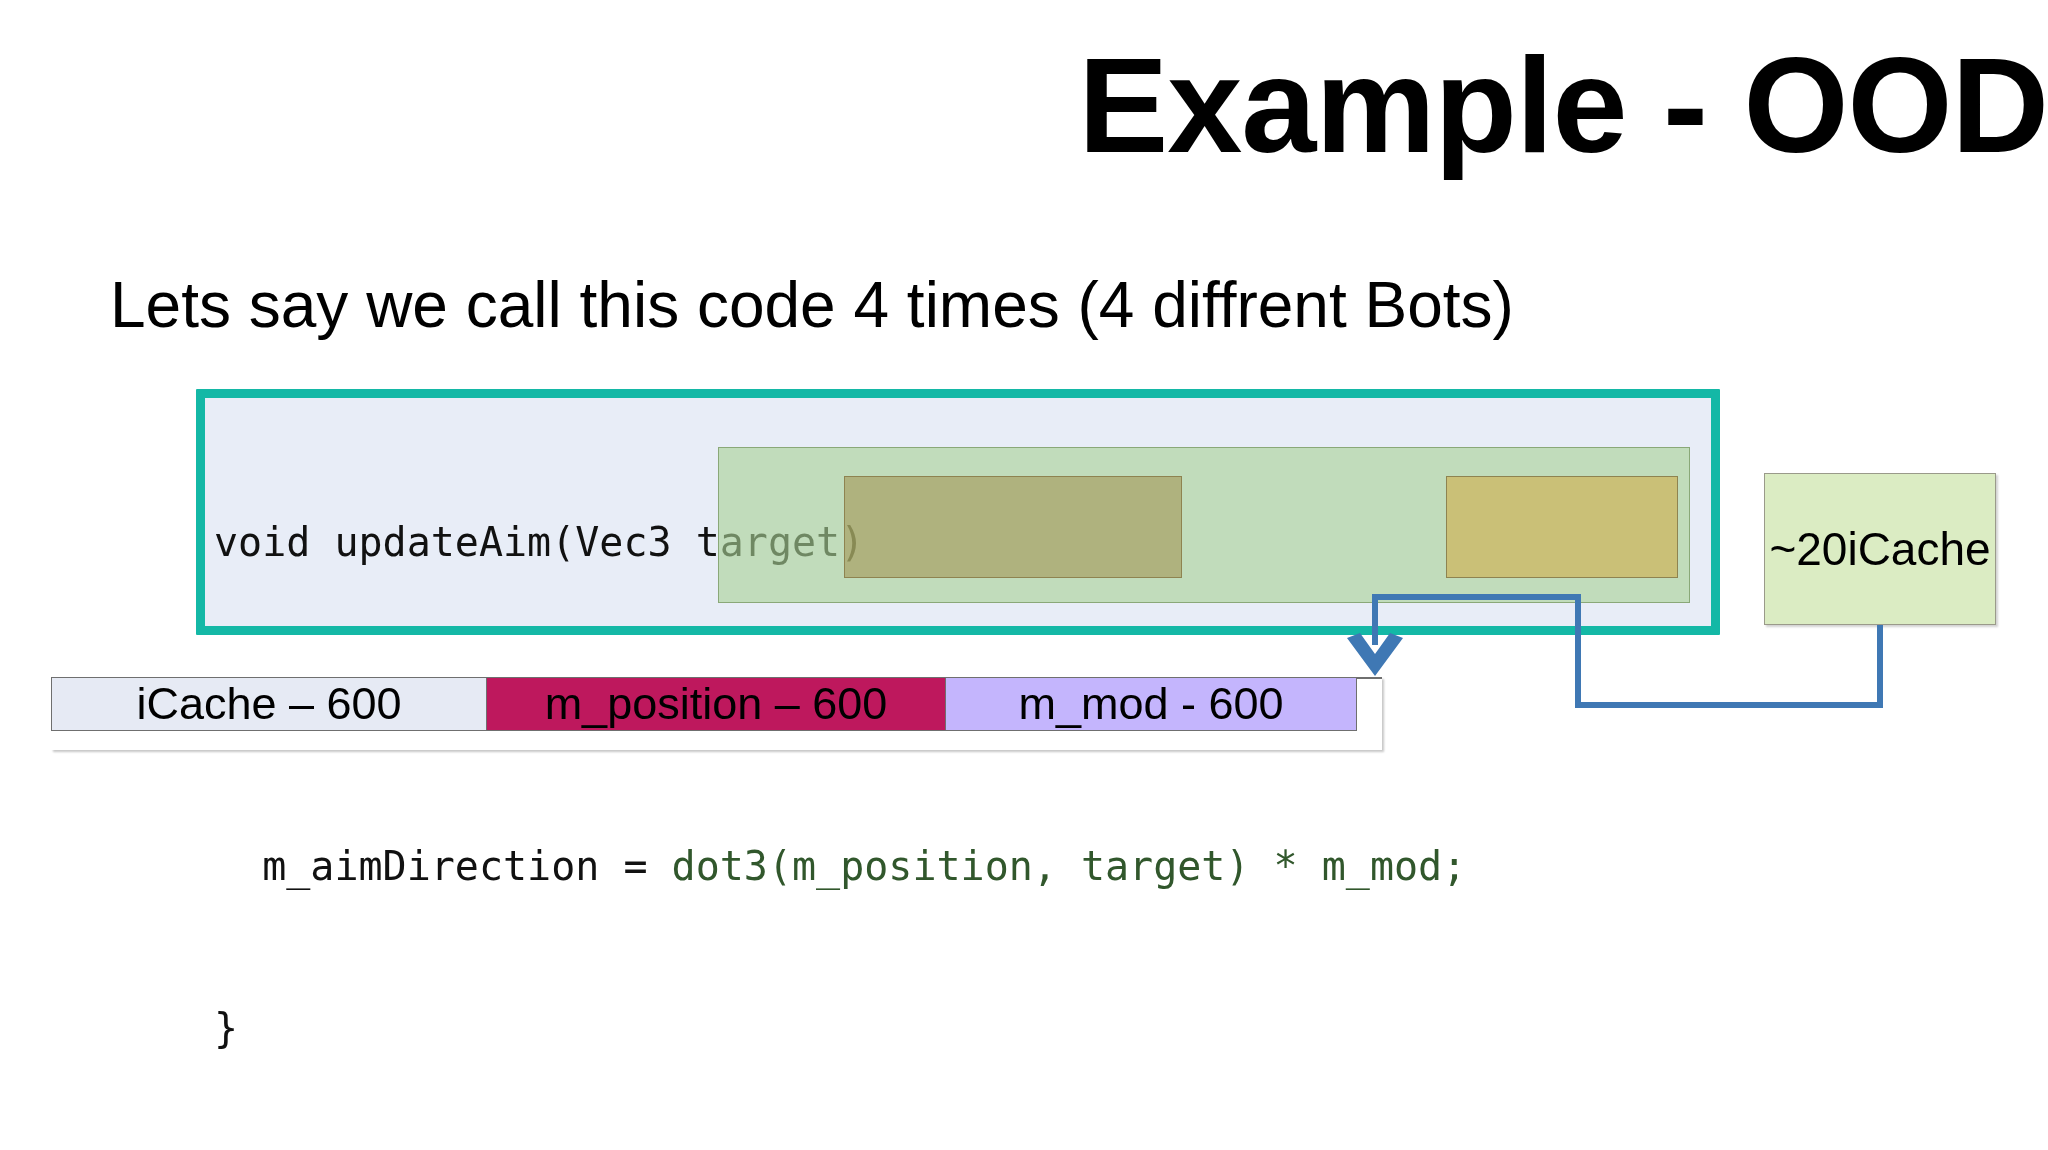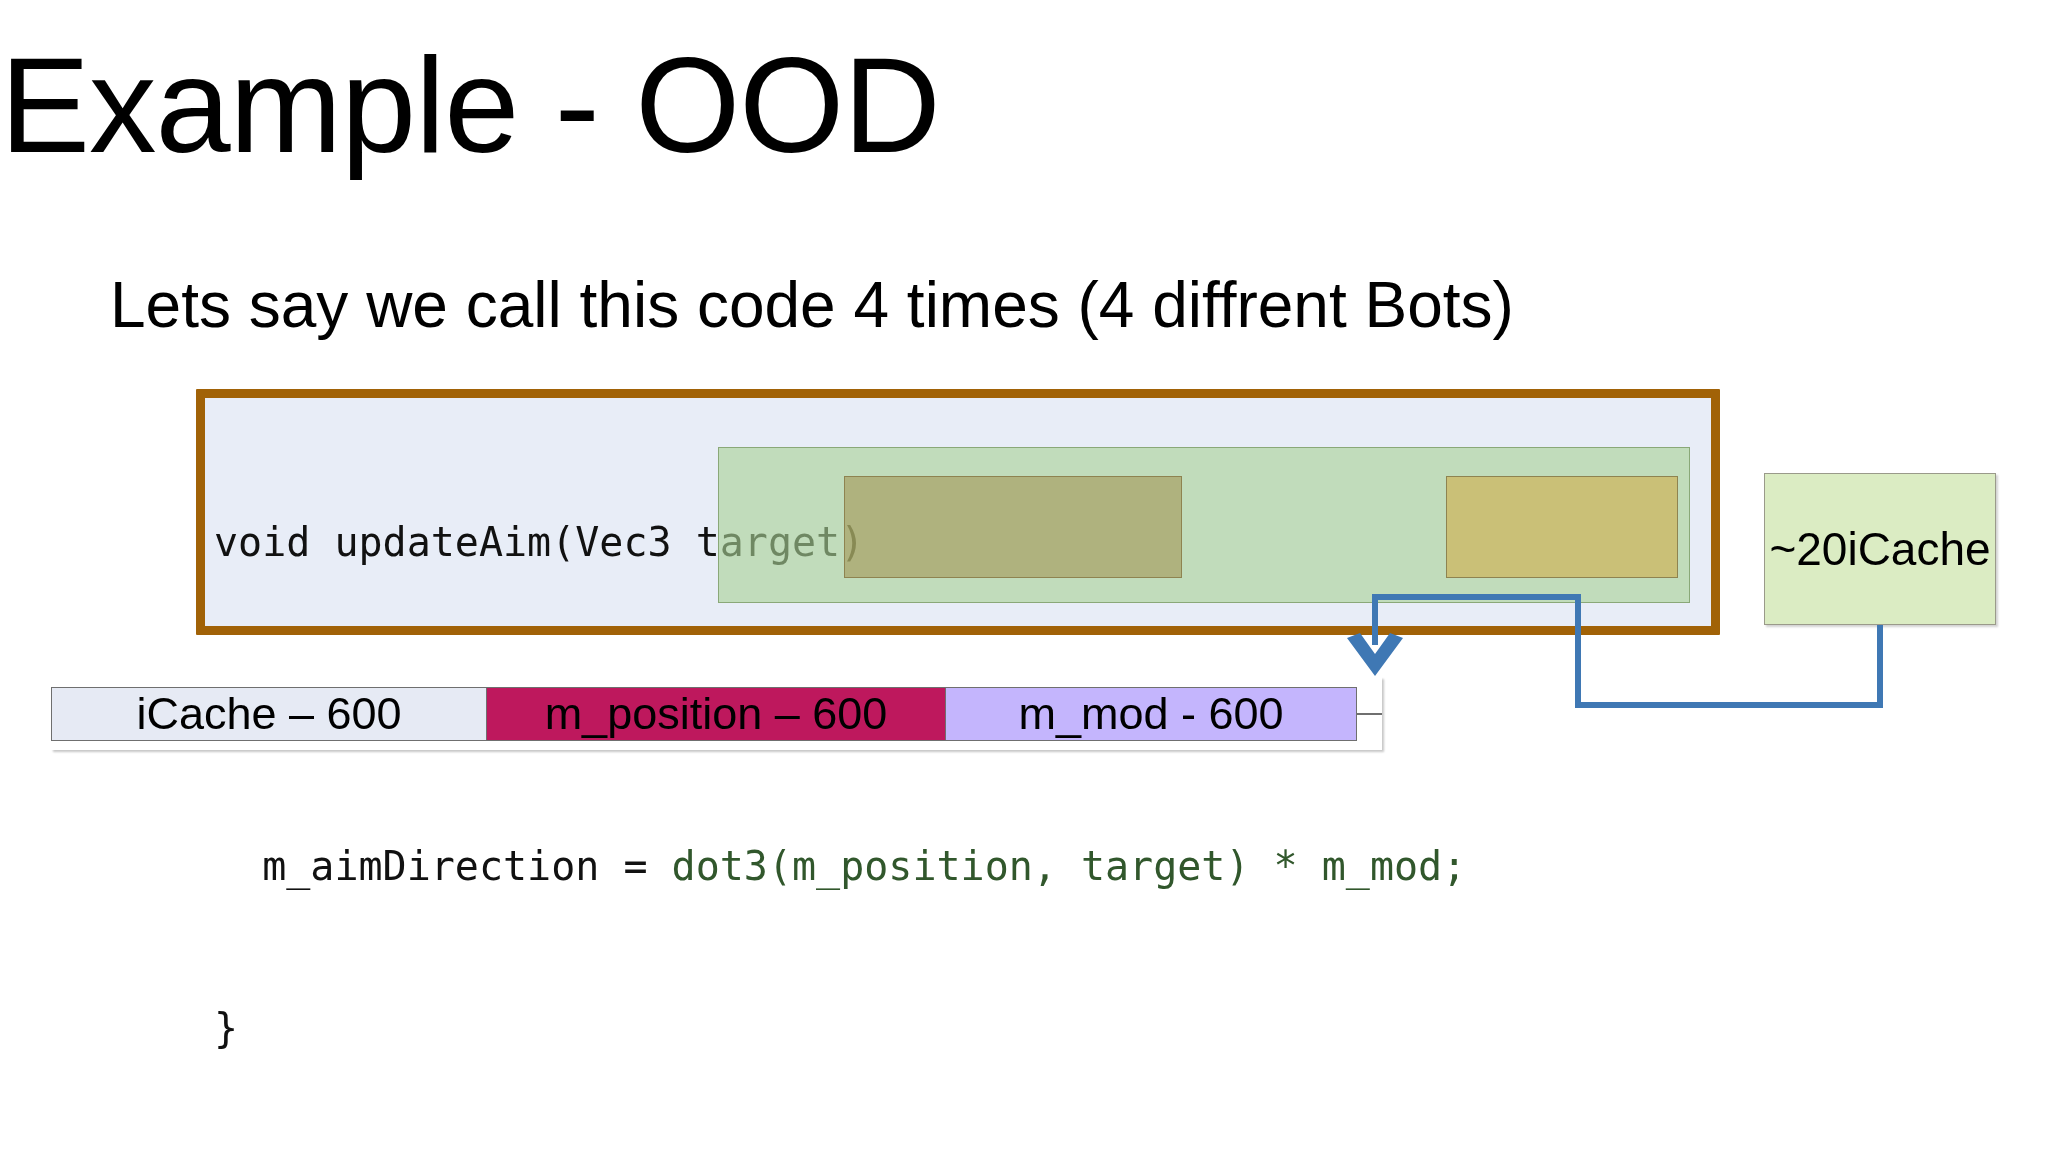--- a/index.html
+++ b/index.html
@@ -15,24 +15,24 @@
     font-family: "Liberation Sans", sans-serif;
     color: #000000;
   }
 
   
   #slide-title {
     position: absolute;
     left: 0;
     top: 38px;
     width: 2048px;
-    text-align: left;
+    text-align: right;
     font-size: 135px;
     line-height: 1.0;
-    font-weight: 400;
+    font-weight: 700;
     letter-spacing: -1px;
     color: #000000;
     white-space: nowrap;
   }
 
   
   #slide-subtitle {
     position: absolute;
     left: 110px;
     top: 272px;
@@ -45,21 +45,21 @@
 
   
   #code-block {
     position: absolute;
     left: 196px;
     top: 389px;
     width: 1524px;
     height: 246px;
     box-sizing: border-box;
     background: #e8edf7;
-    border: 9px solid #a16207;
+    border: 9px solid #14b8a6;
     border-radius: 1px;
   }
   #code-text {
     position: absolute;
     left: 9px;
     top: 9px;
     font-family: "DejaVu Sans Mono", "Liberation Mono", monospace;
     font-size: 40px;
     line-height: 54px;
     white-space: pre;
@@ -109,21 +109,21 @@
     pointer-events: none;
   }
 
   
   #memory-bar {
     position: absolute;
     left: 51px;
     top: 677px;
     height: 73px;
     display: flex;
-    align-items: center;
+    align-items: flex-start;
     box-shadow: 2px 2px 2px rgba(0,0,0,0.22);
   }
   #memory-bar .seg {
     box-sizing: border-box;
     border: 1px solid #6f6f6f;
     margin-left: -1px;
     display: flex;
     align-items: center;
     justify-content: center;
     font-size: 45px;

